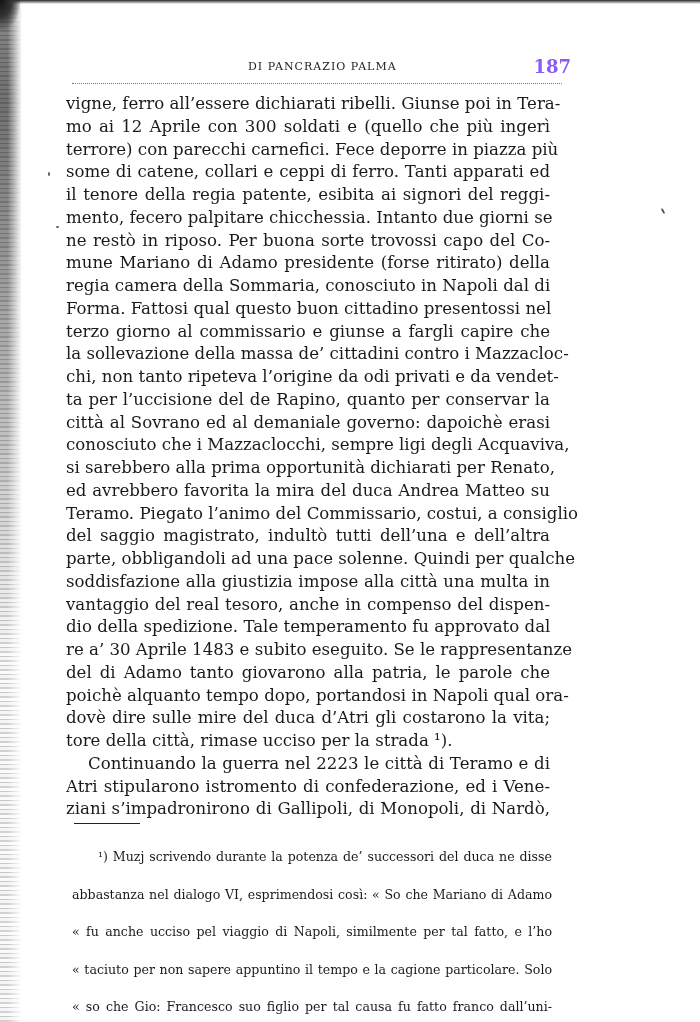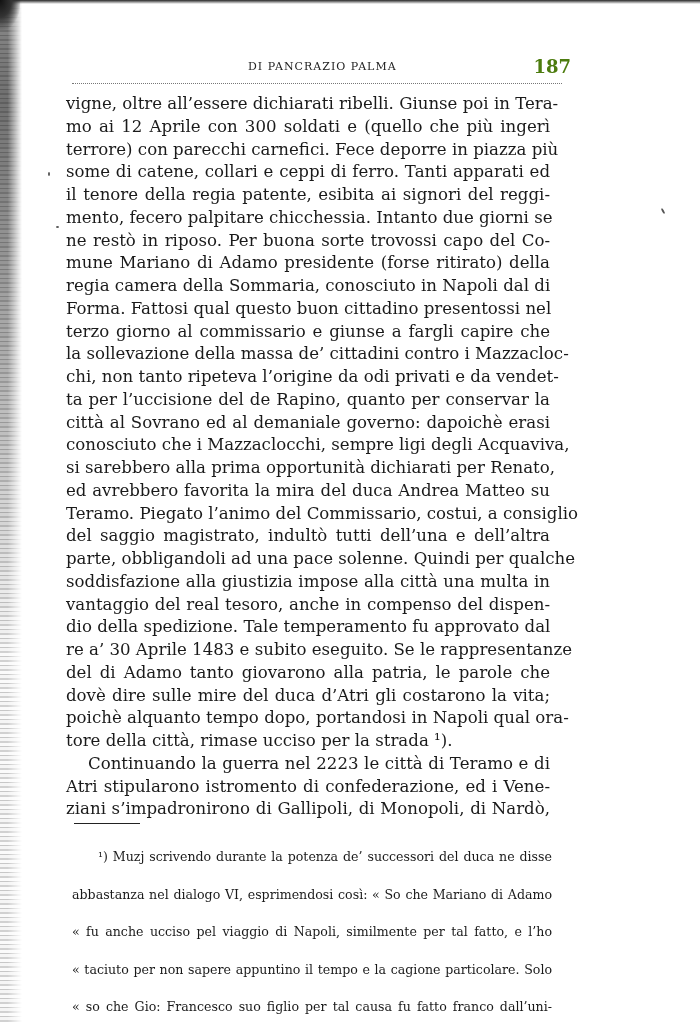--- a/index.html
+++ b/index.html
@@ -29,21 +29,21 @@
       position: absolute; left: 68px; top: 56px; width: 500px; height: 22px;
     }
     .running-head {
       position: absolute; left: 180px; top: 4px;
       font-size: 11px; letter-spacing: 1px; font-variant: small-caps;
       color: #222;
       text-align: center;
     }
     .page-number {
       position: absolute; right: -3px; top: 0px;
-      font-size: 18px; font-weight: bold; color: #4d7c0f;
+      font-size: 18px; font-weight: bold; color: #8b5cf6;
     }
     .header-rule {
       position: absolute; left: 72px; top: 83px; width: 490px; height: 0;
       border-top: 1px dotted #777;
     }
     .body-text {
       position: absolute; left: 66px; top: 93px; width: 484px;
       font-size: 16.6px; line-height: 22.75px;
       text-align: justify; text-align-last: justify;
     }
@@ -77,21 +77,21 @@
 <div class="scan-edge-top"></div>
 <div class="scan-corner"></div>
 
 <div class="header">
   <span class="running-head">DI PANCRAZIO PALMA</span>
   <span class="page-number">187</span>
 </div>
 <div class="header-rule"></div>
 
 <div class="body-text">
-  <span class="line">vigne, oltre all’essere dichiarati ribelli. Giunse poi in Tera-</span>
+  <span class="line">vigne, ferro all’essere dichiarati ribelli. Giunse poi in Tera-</span>
   <span class="line">mo ai 12 Aprile con 300 soldati e (quello che più ingerì</span>
   <span class="line">terrore) con parecchi carnefici. Fece deporre in piazza più</span>
   <span class="line">some di catene, collari e ceppi di ferro. Tanti apparati ed</span>
   <span class="line">il tenore della regia patente, esibita ai signori del reggi-</span>
   <span class="line">mento, fecero palpitare chicchessia. Intanto due giorni se</span>
   <span class="line">ne restò in riposo. Per buona sorte trovossi capo del Co-</span>
   <span class="line">mune Mariano di Adamo presidente (forse ritirato) della</span>
   <span class="line">regia camera della Sommaria, conosciuto in Napoli dal di</span>
   <span class="line">Forma. Fattosi qual questo buon cittadino presentossi nel</span>
   <span class="line">terzo giorno al commissario e giunse a fargli capire che</span>
@@ -103,22 +103,22 @@
   <span class="line">si sarebbero alla prima opportunità dichiarati per Renato,</span>
   <span class="line">ed avrebbero favorita la mira del duca Andrea Matteo su</span>
   <span class="line">Teramo. Piegato l’animo del Commissario, costui, a consiglio</span>
   <span class="line">del saggio magistrato, indultò tutti dell’una e dell’altra</span>
   <span class="line">parte, obbligandoli ad una pace solenne. Quindi per qualche</span>
   <span class="line">soddisfazione alla giustizia impose alla città una multa in</span>
   <span class="line">vantaggio del real tesoro, anche in compenso del dispen-</span>
   <span class="line">dio della spedizione. Tale temperamento fu approvato dal</span>
   <span class="line">re a’ 30 Aprile 1483 e subito eseguito. Se le rappresentanze</span>
   <span class="line">del di Adamo tanto giovarono alla patria, le parole che</span>
+  <span class="line">poichè alquanto tempo dopo, portandosi in Napoli qual ora-</span>
   <span class="line">dovè dire sulle mire del duca d’Atri gli costarono la vita;</span>
-  <span class="line">poichè alquanto tempo dopo, portandosi in Napoli qual ora-</span>
   <span class="line last">tore della città, rimase ucciso per la strada ¹).</span>
   <span class="line indent">Continuando la guerra nel 2223 le città di Teramo e di</span>
   <span class="line">Atri stipularono istromento di confederazione, ed i Vene-</span>
   <span class="line">ziani s’impadronirono di Gallipoli, di Monopoli, di Nardò,</span>
 </div>
 
 <div class="footnote-rule"></div>
 
 <div class="footnotes">
   <span class="line indent"><span>¹)</span> <span>Muzj scrivendo durante la potenza de’ successori del duca ne disse</span></span>

